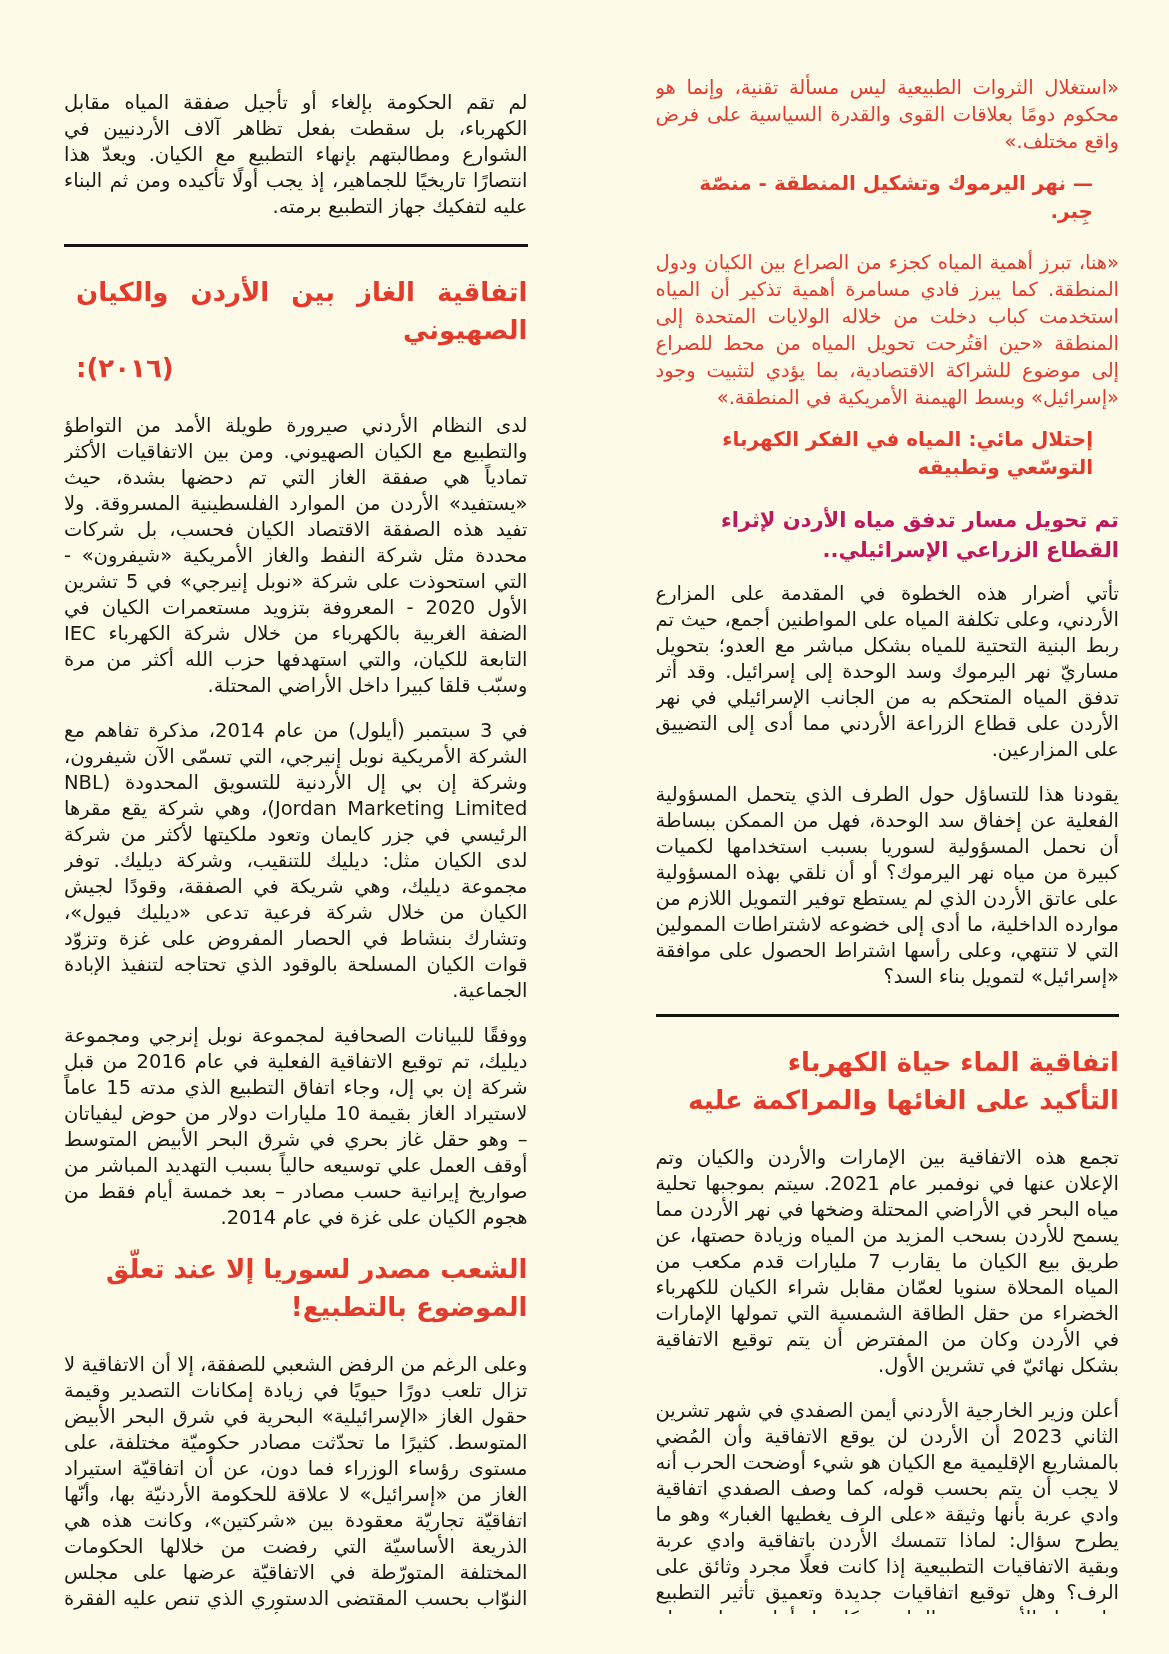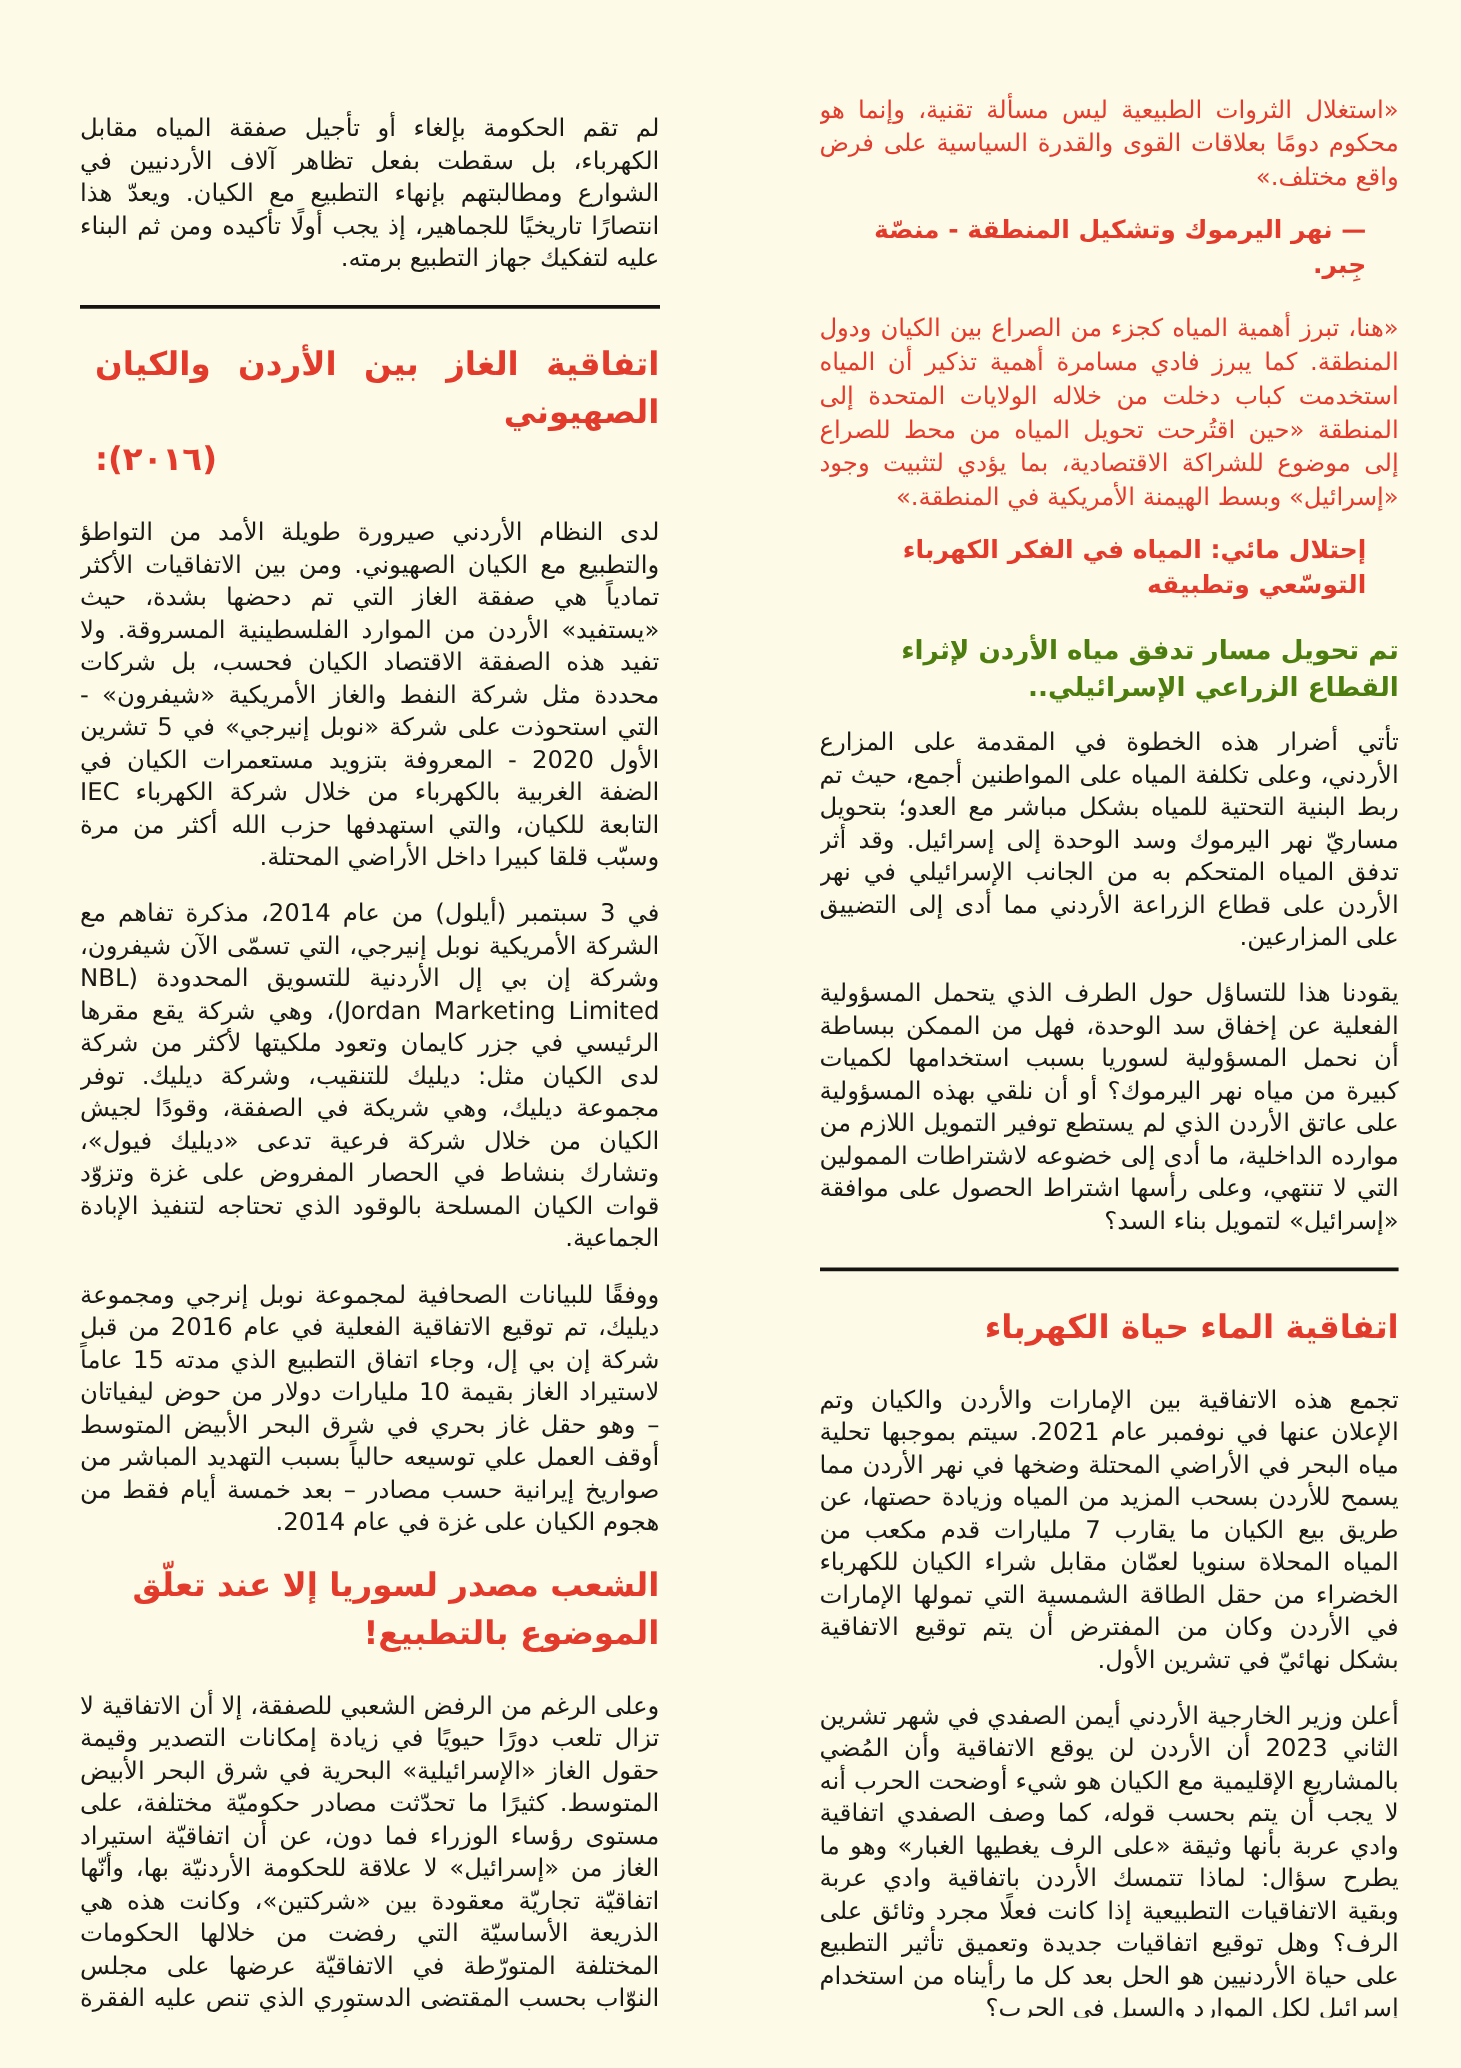--- a/index.html
+++ b/index.html
@@ -62,21 +62,21 @@
   }
   .heading-gas{text-align:justify;}
   .heading-gas .l1{display:inline;}
   .heading-gas .l2{display:block;text-align:left;}
   .subhead{
     font-weight:bold;
     font-size:21px;
     line-height:30px;
     text-align:right;
     margin:6px 0 16px 0;
-    color:#4d7c0f;
+    color:#be185d;
   }
   .water-heading .hl{display:block;}
 </style>
 </head>
 <body>
 
 <div class="page" style="--red:#E23B2C;">
 
   <div class="col">
     <p class="quote">«استغلال الثروات الطبيعية ليس مسألة تقنية، وإنما هو محكوم دومًا بعلاقات القوى والقدرة السياسية على فرض واقع مختلف.»</p>
@@ -88,20 +88,21 @@
     </div>
 
     <h3 class="subhead">تم تحويل مسار تدفق مياه الأردن لإثراء القطاع الزراعي الإسرائيلي..</h3>
     <p class="body">تأتي أضرار هذه الخطوة في المقدمة على المزارع الأردني، وعلى تكلفة المياه على المواطنين أجمع، حيث تم ربط البنية التحتية للمياه بشكل مباشر مع العدو؛ بتحويل مساريّ نهر اليرموك وسد الوحدة إلى إسرائيل. وقد أثر تدفق المياه المتحكم به من الجانب الإسرائيلي في نهر الأردن على قطاع الزراعة الأردني مما أدى إلى التضييق على المزارعين.</p>
     <p class="body">يقودنا هذا للتساؤل حول الطرف الذي يتحمل المسؤولية الفعلية عن إخفاق سد الوحدة، فهل من الممكن ببساطة أن نحمل المسؤولية لسوريا بسبب استخدامها لكميات كبيرة من مياه نهر اليرموك؟ أو أن نلقي بهذه المسؤولية على عاتق الأردن الذي لم يستطع توفير التمويل اللازم من موارده الداخلية، ما أدى إلى خضوعه لاشتراطات الممولين التي لا تنتهي، وعلى رأسها اشتراط الحصول على موافقة «إسرائيل» لتمويل بناء السد؟</p>
 
     <hr class="rule">
 
     <h2 class="red-heading water-heading">
       <span class="hl">اتفاقية الماء حياة الكهرباء</span>
+      <span class="hl">التأكيد على الغائها والمراكمة عليه</span>
     </h2>
     <p class="body">تجمع هذه الاتفاقية بين الإمارات والأردن والكيان وتم الإعلان عنها في نوفمبر عام 2021. سيتم بموجبها تحلية مياه البحر في الأراضي المحتلة وضخها في نهر الأردن مما يسمح للأردن بسحب المزيد من المياه وزيادة حصتها، عن طريق بيع الكيان ما يقارب 7 مليارات قدم مكعب من المياه المحلاة سنويا لعمّان مقابل شراء الكيان للكهرباء الخضراء من حقل الطاقة الشمسية التي تمولها الإمارات في الأردن وكان من المفترض أن يتم توقيع الاتفاقية بشكل نهائيّ في تشرين الأول.</p>
     <p class="body">أعلن وزير الخارجية الأردني أيمن الصفدي في شهر تشرين الثاني 2023 أن الأردن لن يوقع الاتفاقية وأن المُضي بالمشاريع الإقليمية مع الكيان هو شيء أوضحت الحرب أنه لا يجب أن يتم بحسب قوله، كما وصف الصفدي اتفاقية وادي عربة بأنها وثيقة «على الرف يغطيها الغبار» وهو ما يطرح سؤال: لماذا تتمسك الأردن باتفاقية وادي عربة وبقية الاتفاقيات التطبيعية إذا كانت فعلًا مجرد وثائق على الرف؟ وهل توقيع اتفاقيات جديدة وتعميق تأثير التطبيع على حياة الأردنيين هو الحل بعد كل ما رأيناه من استخدام إسرائيل لكل الموارد والسبل في الحرب؟</p>
   </div>
 
   <div class="col">
     <p class="body">لم تقم الحكومة بإلغاء أو تأجيل صفقة المياه مقابل الكهرباء، بل سقطت بفعل تظاهر آلاف الأردنيين في الشوارع ومطالبتهم بإنهاء التطبيع مع الكيان. ويعدّ هذا انتصارًا تاريخيًا للجماهير، إذ يجب أولًا تأكيده ومن ثم البناء عليه لتفكيك جهاز التطبيع برمته.</p>
 
     <hr class="rule">
 

